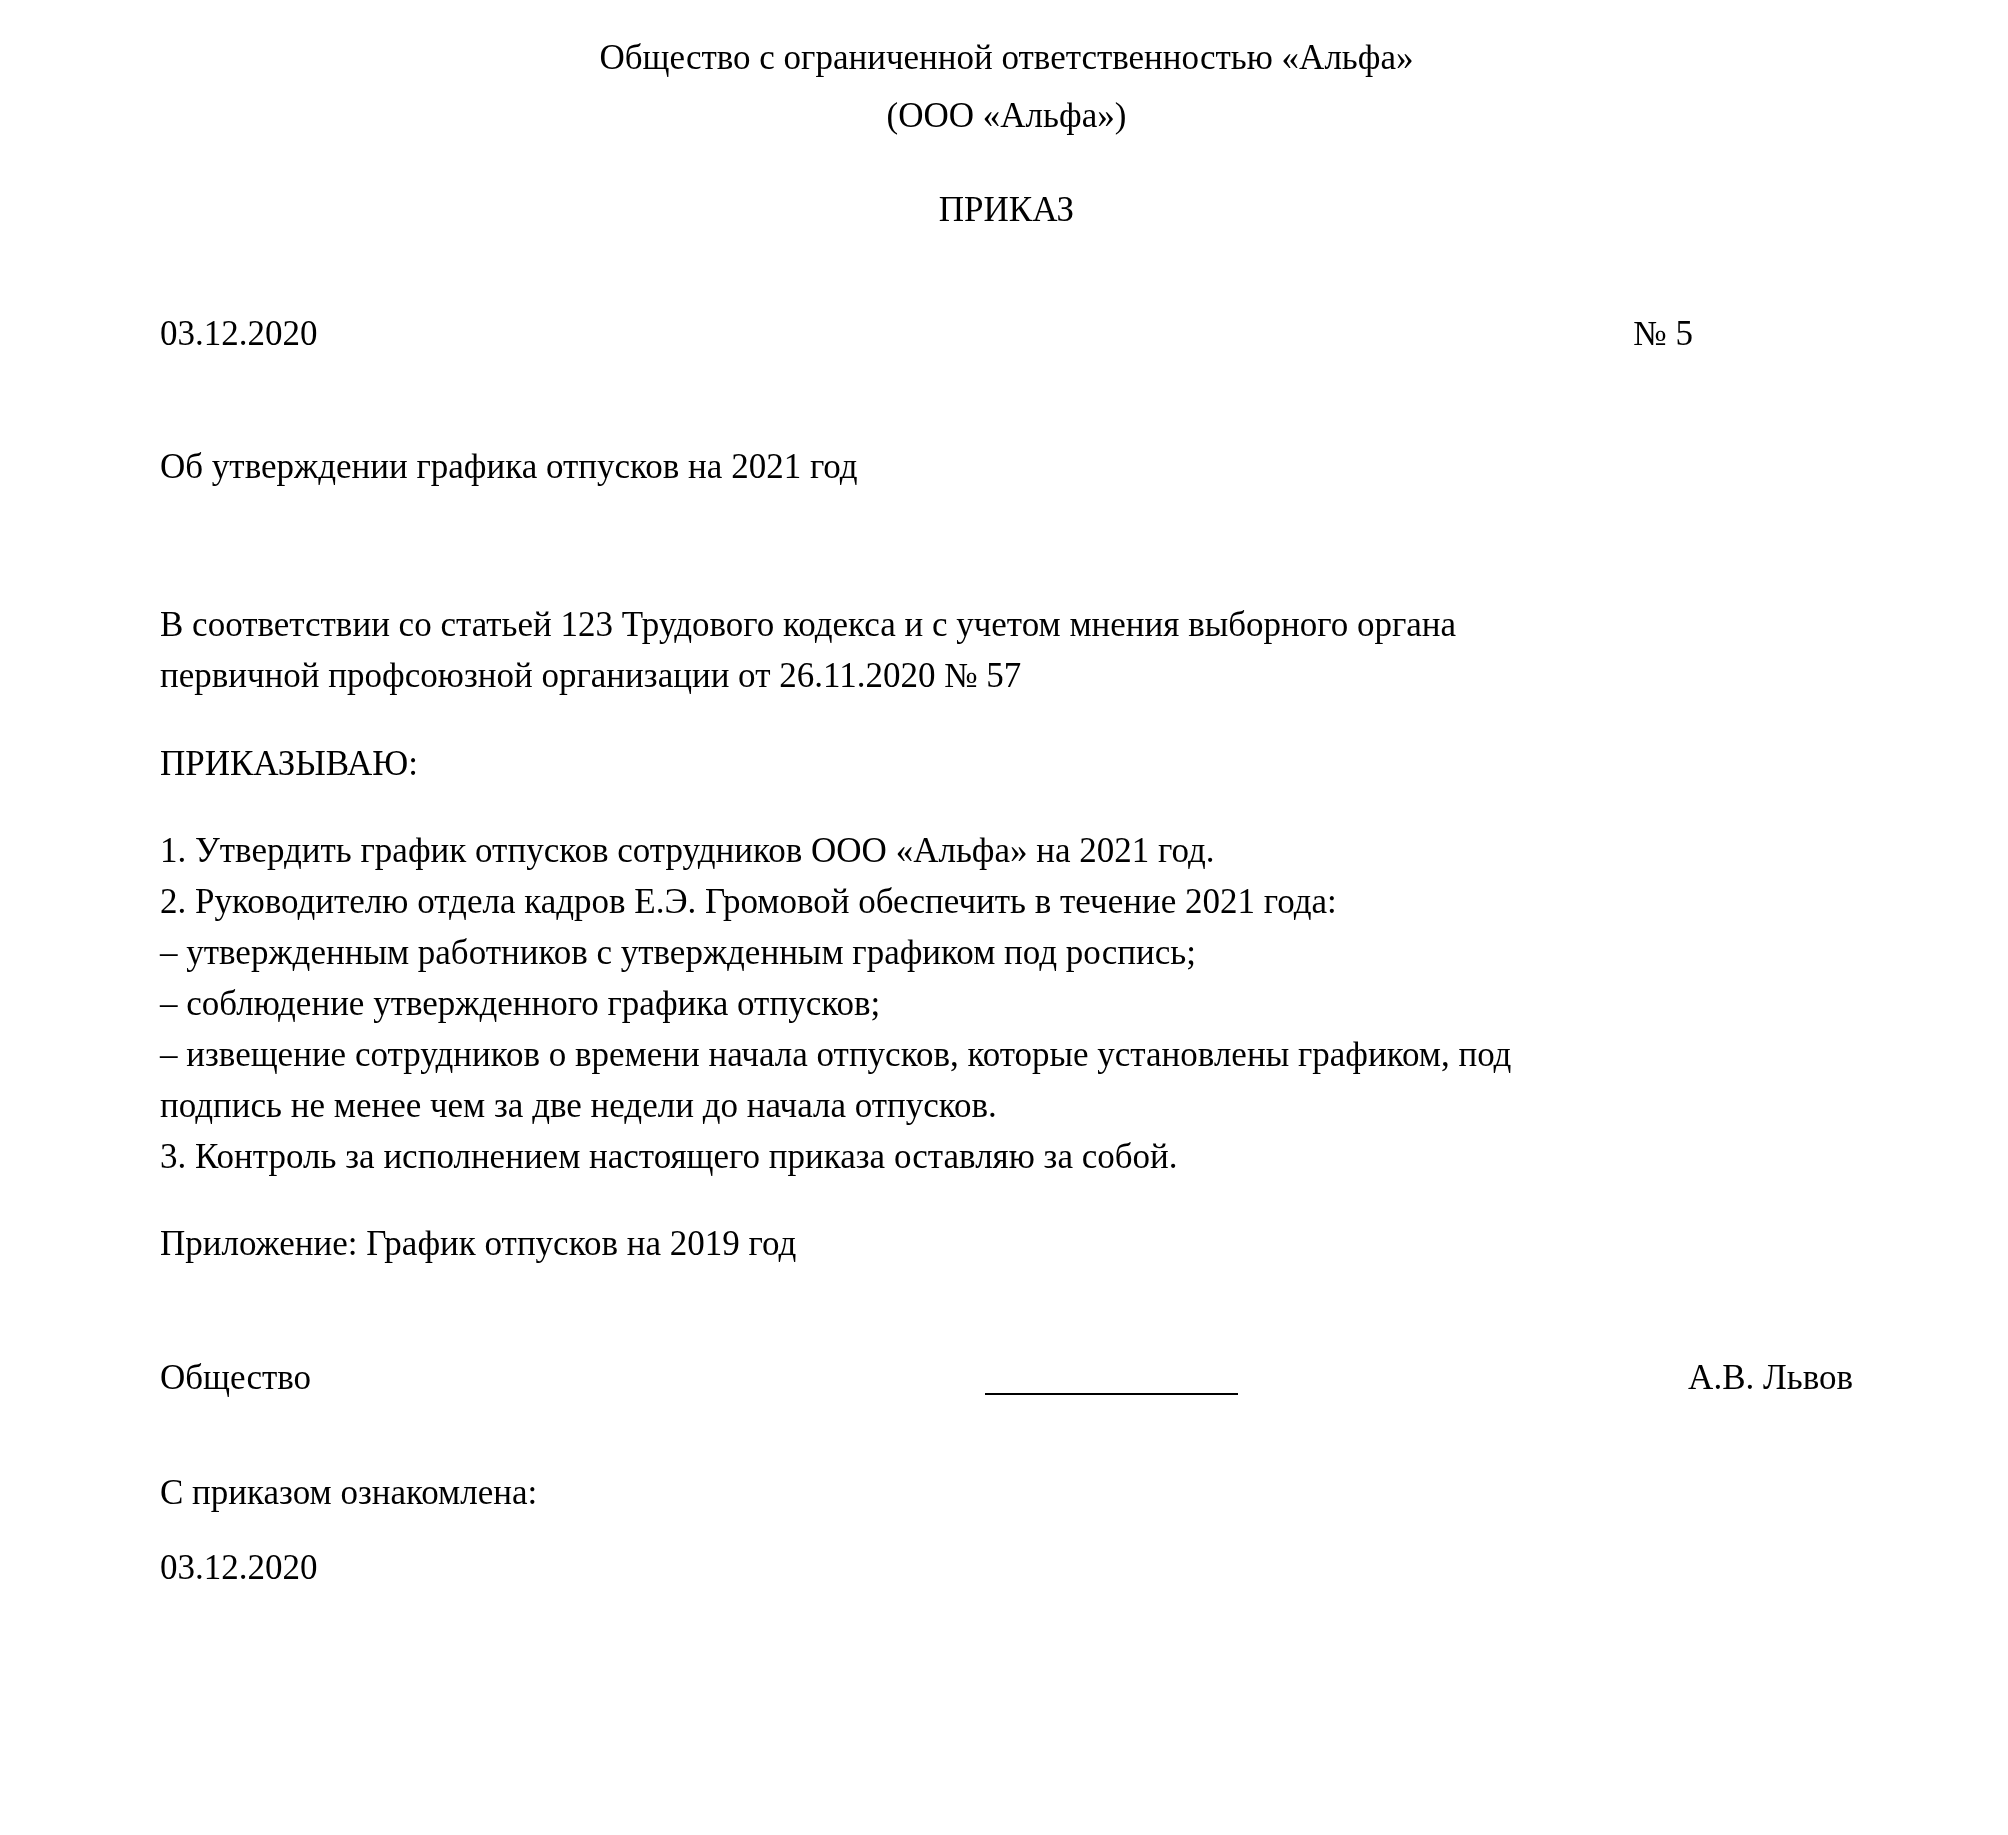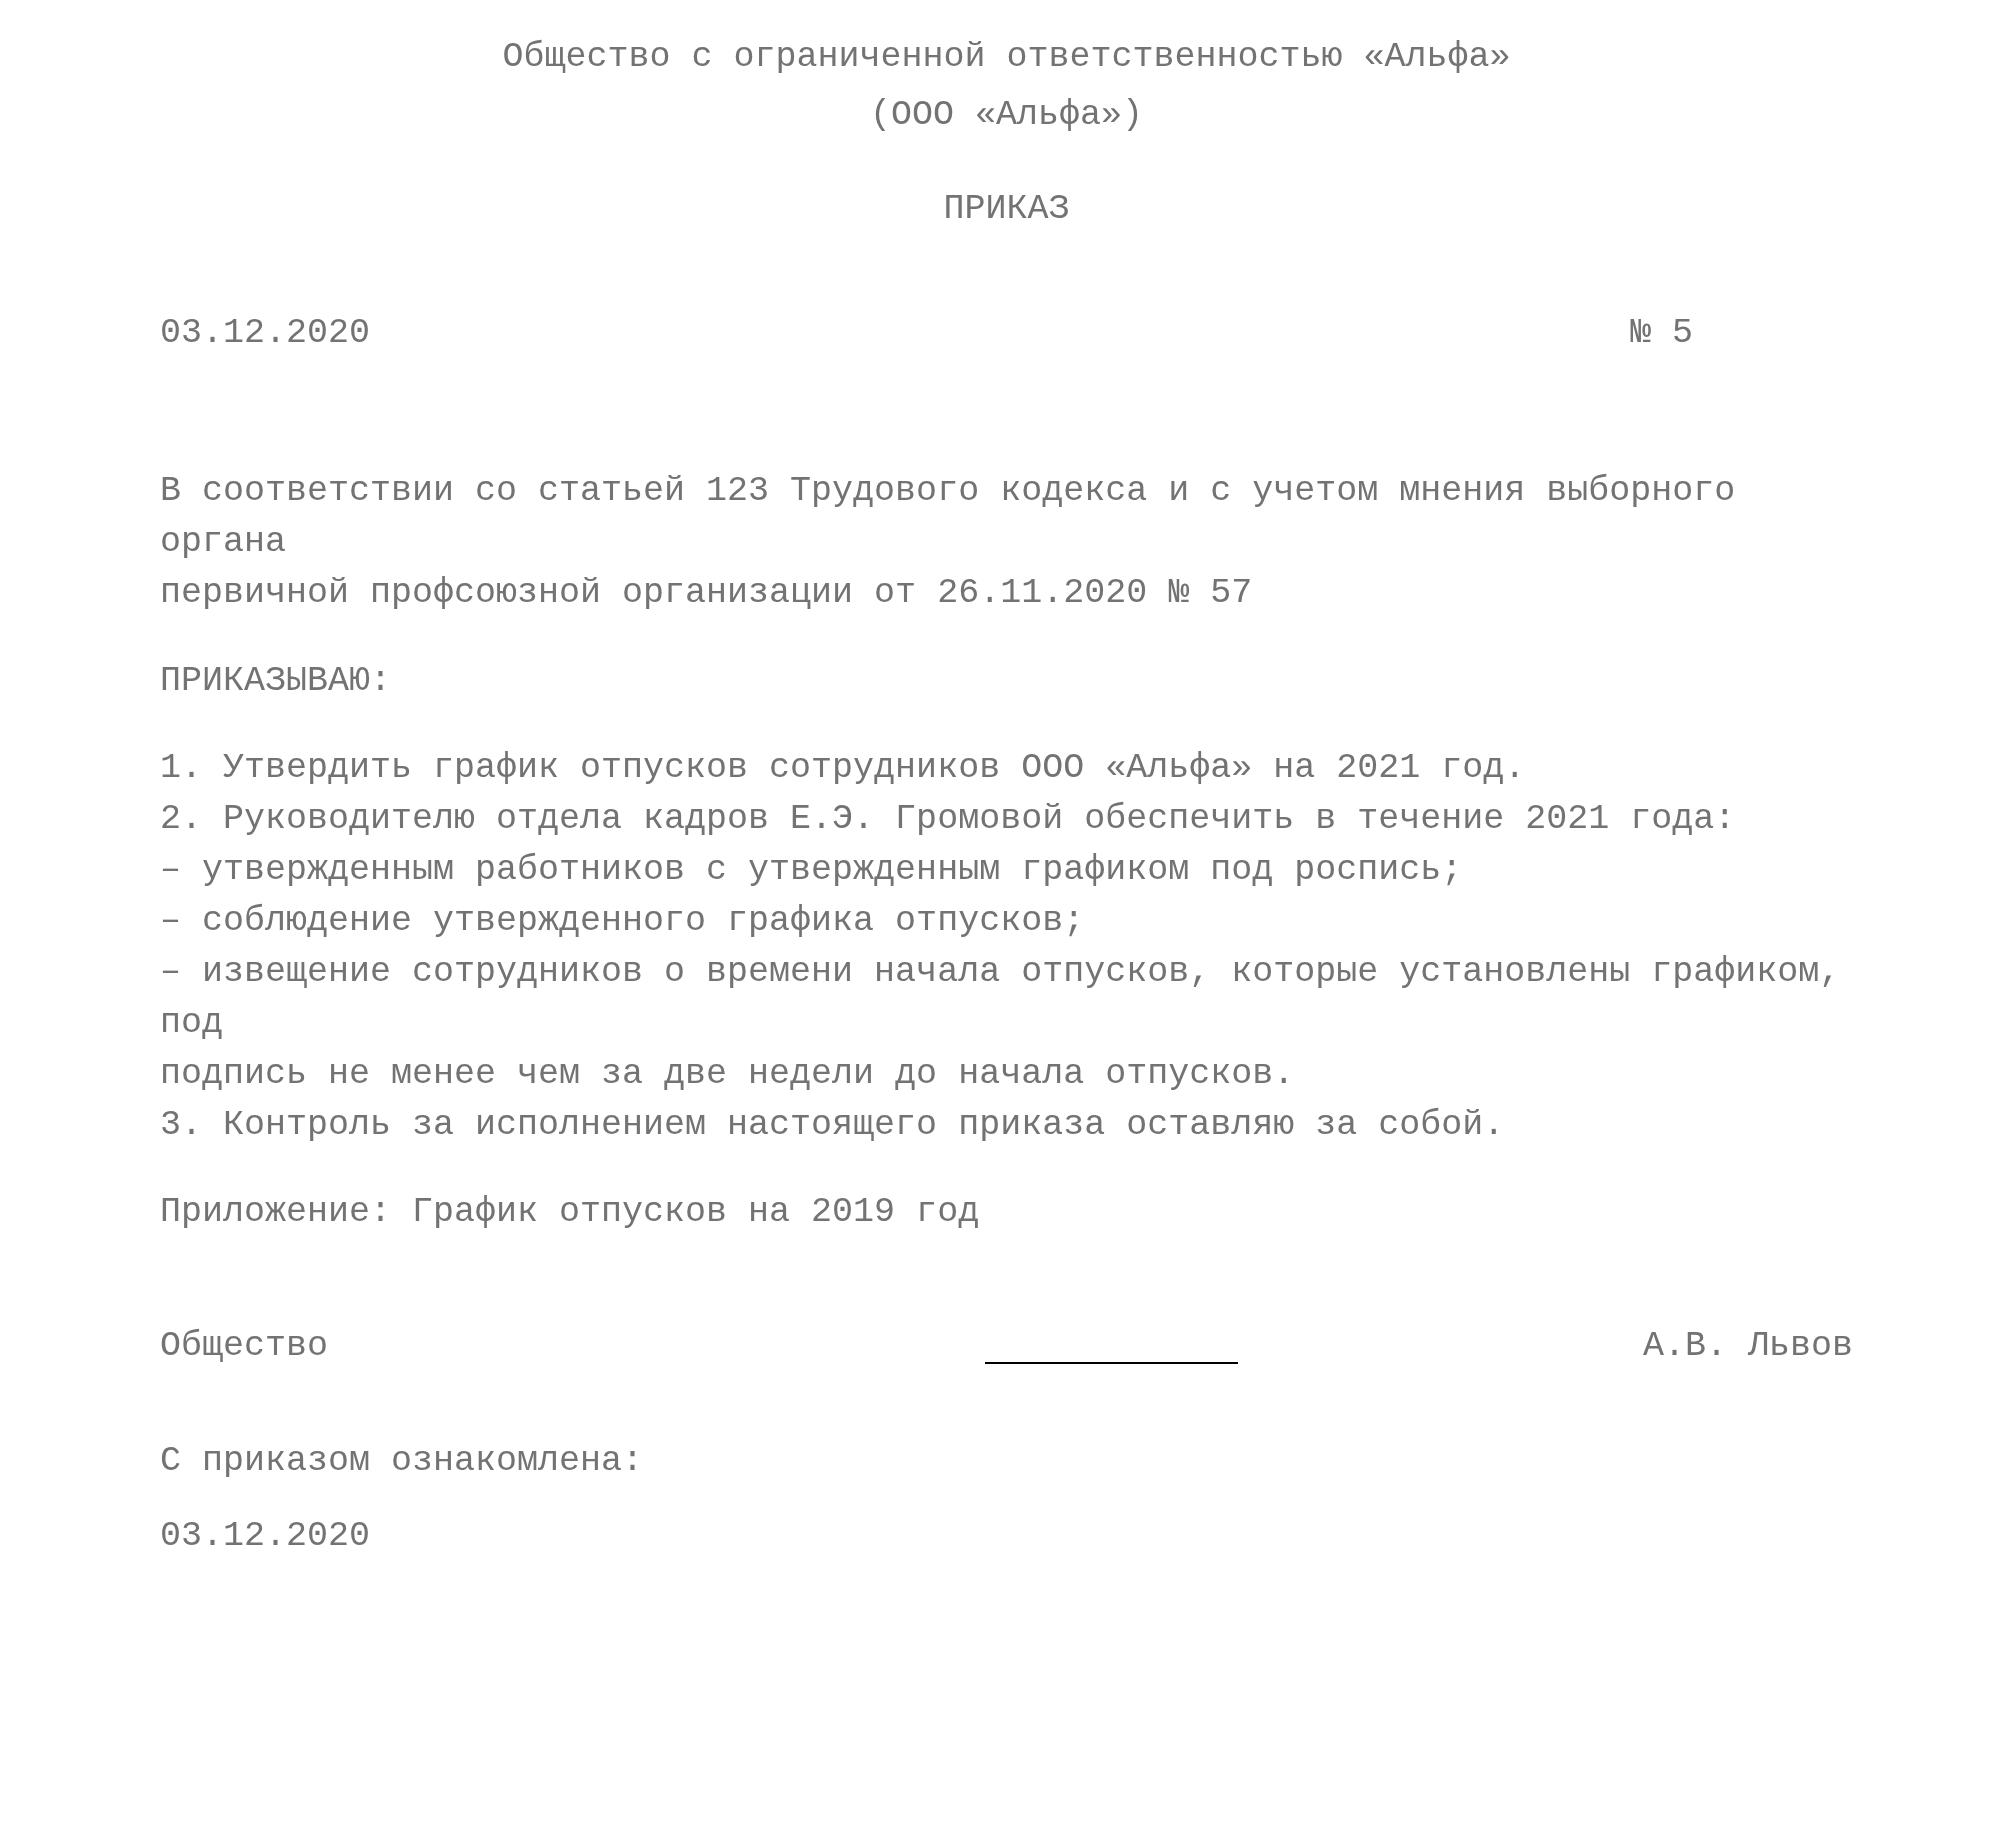--- a/index.html
+++ b/index.html
@@ -6,22 +6,22 @@
     margin: 0;
     padding: 0;
     background: #ffffff;
   }
   .page {
     position: relative;
     width: 2008px;
     min-height: 1835px;
     box-sizing: border-box;
     background: #ffffff;
-    color: #737373;
-    font-family: Liberation Mono, monospace;
+    color: #000000;
+    font-family: Liberation Serif, serif;
     font-size: 35px;
     line-height: 51px;
     padding: 32px 155px 35px 160px;
   }
   .center { text-align: center; }
   .mt8   { margin-top: 7px; }
   .mt10  { margin-top: 8.9px; }
   .mt27  { margin-top: 24px; }
   .mt41  { margin-top: 36px; }
   .mt42  { margin-top: 37px; }
@@ -70,20 +70,21 @@
   <div class="center mt8">(ООО «Альфа»)</div>
 
   <div class="center mt48">ПРИКАЗ</div>
 
   <div class="row-between mt82">
     <span>03.12.2020</span>
     <span class="doc-number">№ 5</span>
   </div>
 
 
+  <div class="mt92">Об утверждении графика отпусков на 2021 год</div>
 
   <div class="mt121">
     <div>В соответствии со статьей 123 Трудового кодекса и с учетом мнения выборного органа</div>
     <div>первичной профсоюзной организации от 26.11.2020 № 57</div>
   </div>
 
   <div class="mt42">ПРИКАЗЫВАЮ:</div>
 
   <div class="mt41">
     <div>1. Утвердить график отпусков сотрудников ООО «Альфа» на 2021 год.</div>

